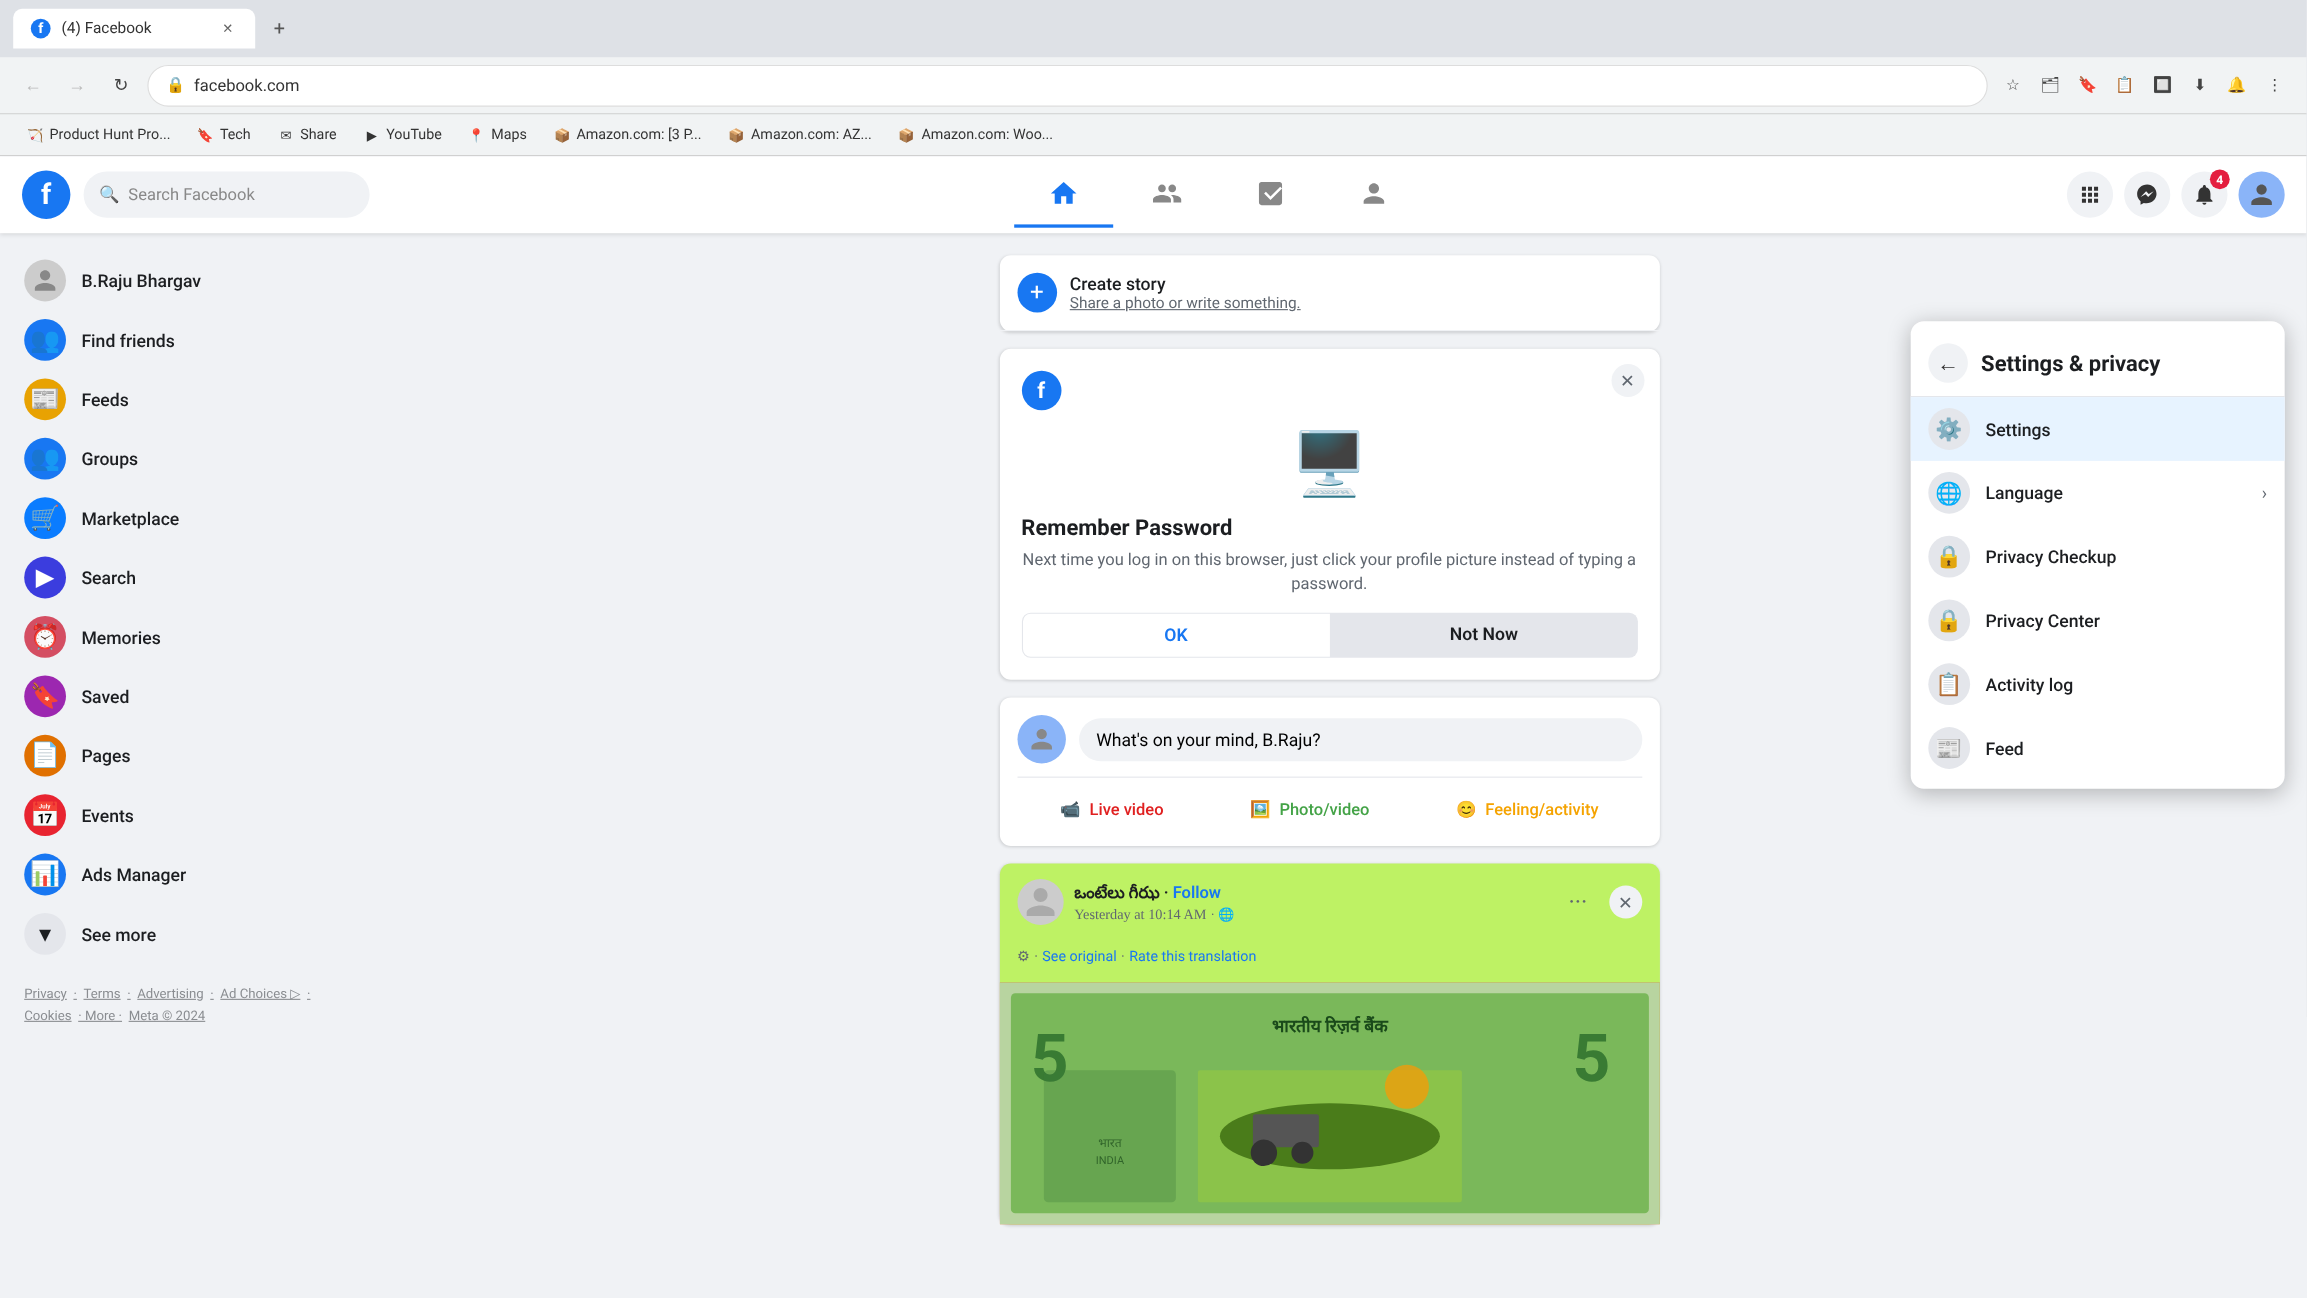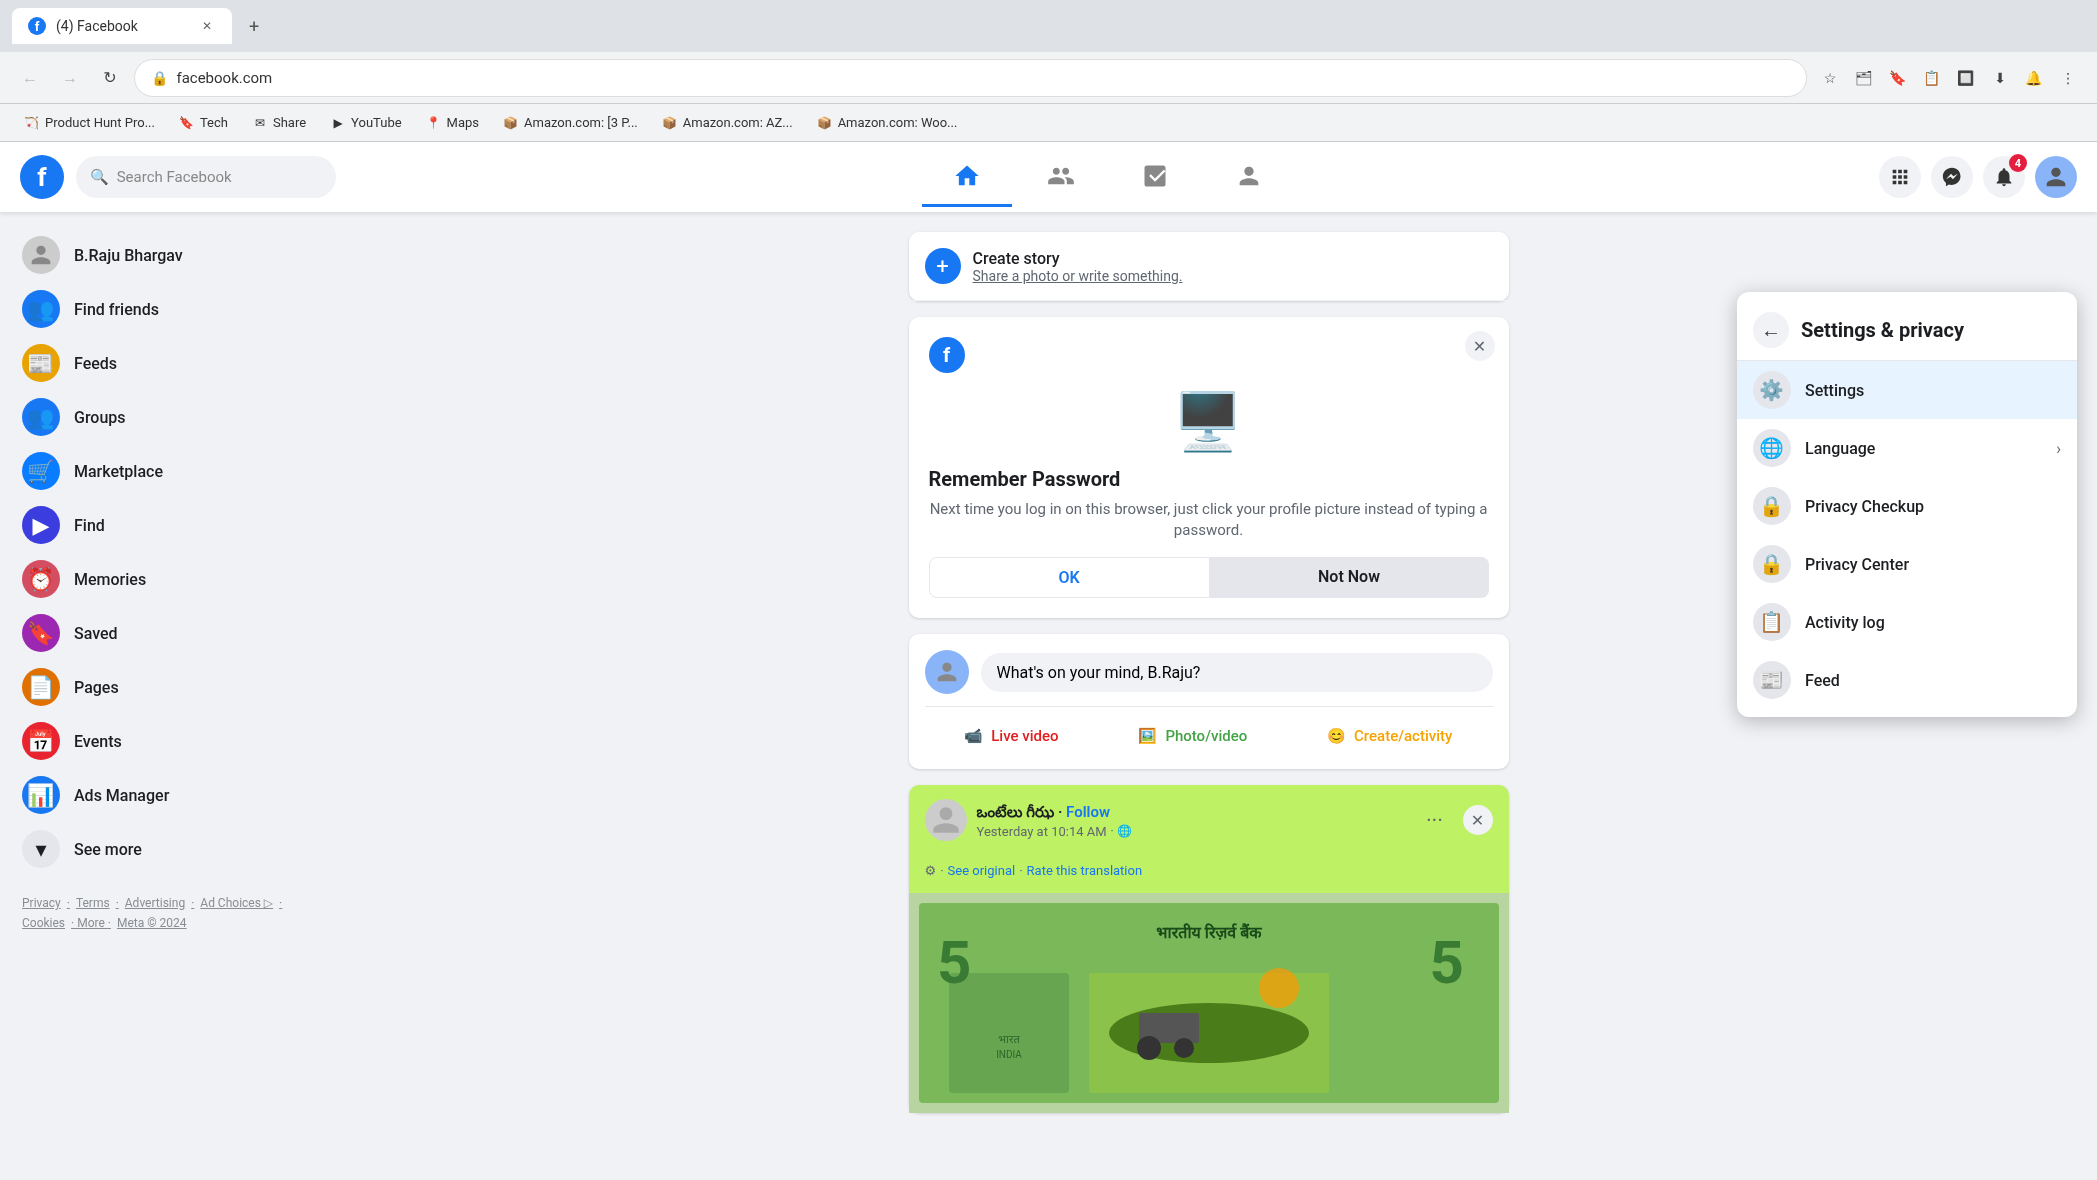--- a/index.html
+++ b/index.html
@@ -85,21 +85,21 @@
     .mind-action { display: flex; align-items: center; gap: 8px; padding: 8px 16px; border-radius: 8px; cursor: pointer; font-size: 15px; font-weight: 500; color: #606770; }
     .action-live { color: #e02020; }
     .action-photo { color: #44a347; }
     .action-feeling { color: #f5a300; }
 
     
     .post-card { background: #bef264; border-radius: 10px; width: 100%; max-width: 600px; box-shadow: 0 1px 3px rgba(0,0,0,0.15); }
     .post-header { display: flex; align-items: center; padding: 14px 16px; gap: 10px; position: relative; }
     .post-avatar { width: 42px; height: 42px; border-radius: 50%; background: #ccc; display: flex; align-items: center; justify-content: center; overflow: hidden; flex-shrink: 0; }
     .post-follow { color: #1877f2; font-weight: 600; cursor: pointer; }
-    .post-time { font-size: 13px; color: #606770; }
+    .post-time { font-size: 13px; color: #606770; font-family: Liberation Serif, serif; }
     .post-globe { font-size: 12px; color: #606770; }
     .post-more { margin-left: auto; font-size: 22px; cursor: pointer; color: #606770; width: 36px; height: 36px; border-radius: 50%; display: flex; align-items: center; justify-content: center; }
     .post-close { width: 30px; height: 30px; border-radius: 50%; background: #f0f2f5; display: flex; align-items: center; justify-content: center; cursor: pointer; font-size: 16px; color: #606770; }
     .post-content { padding: 0 16px 12px; font-size: 15px; color: #1c1e21; line-height: 1.5; }
     .post-translate { font-size: 13px; color: #606770; display: flex; align-items: center; gap: 4px; }
     .post-translate a { color: #1877f2; text-decoration: none; cursor: pointer; }
 
     
     .settings-dropdown { position: absolute; right: 20px; top: 80px; width: 340px; background: #fff; border-radius: 12px; box-shadow: 0 4px 20px rgba(0,0,0,0.25); z-index: 1000; padding: 8px 0; }
     .settings-header { display: flex; align-items: center; padding: 12px 16px; gap: 12px; border-bottom: 1px solid #e4e6eb; }
@@ -282,21 +282,21 @@
         <div class="sidebar-item">
           <div class="sidebar-icon icon-groups">👥</div>
           <span>Groups</span>
         </div>
         <div class="sidebar-item">
           <div class="sidebar-icon icon-marketplace">🛒</div>
           <span>Marketplace</span>
         </div>
         <div class="sidebar-item">
           <div class="sidebar-icon icon-video">▶</div>
-          <span>Find</span>
+          <span>Search</span>
         </div>
         <div class="sidebar-item">
           <div class="sidebar-icon icon-memories">⏰</div>
           <span>Memories</span>
         </div>
         <div class="sidebar-item">
           <div class="sidebar-icon icon-saved">🔖</div>
           <span>Saved</span>
         </div>
         <div class="sidebar-item">
@@ -370,21 +370,21 @@
             <div class="mind-action">
               <span class="action-live">📹</span>
               <span class="action-live">Live video</span>
             </div>
             <div class="mind-action">
               <span class="action-photo">🖼️</span>
               <span class="action-photo">Photo/video</span>
             </div>
             <div class="mind-action">
               <span class="action-feeling">😊</span>
-              <span class="action-feeling">Create/activity</span>
+              <span class="action-feeling">Feeling/activity</span>
             </div>
           </div>
         </div>
 
         <div class="post-card">
           <div class="post-header">
             <div class="post-avatar">
               <svg width="38" height="38" viewBox="0 0 24 24" fill="#aaa">
                   <path d="M12 12c2.21 0 4-1.79 4-4s-1.79-4-4-4-4 1.79-4 4 1.79 4 4 4zm0 2c-2.67 0-8 1.34-8 4v2h16v-2c0-2.66-5.33-4-8-4z"></path>
                 </svg>

